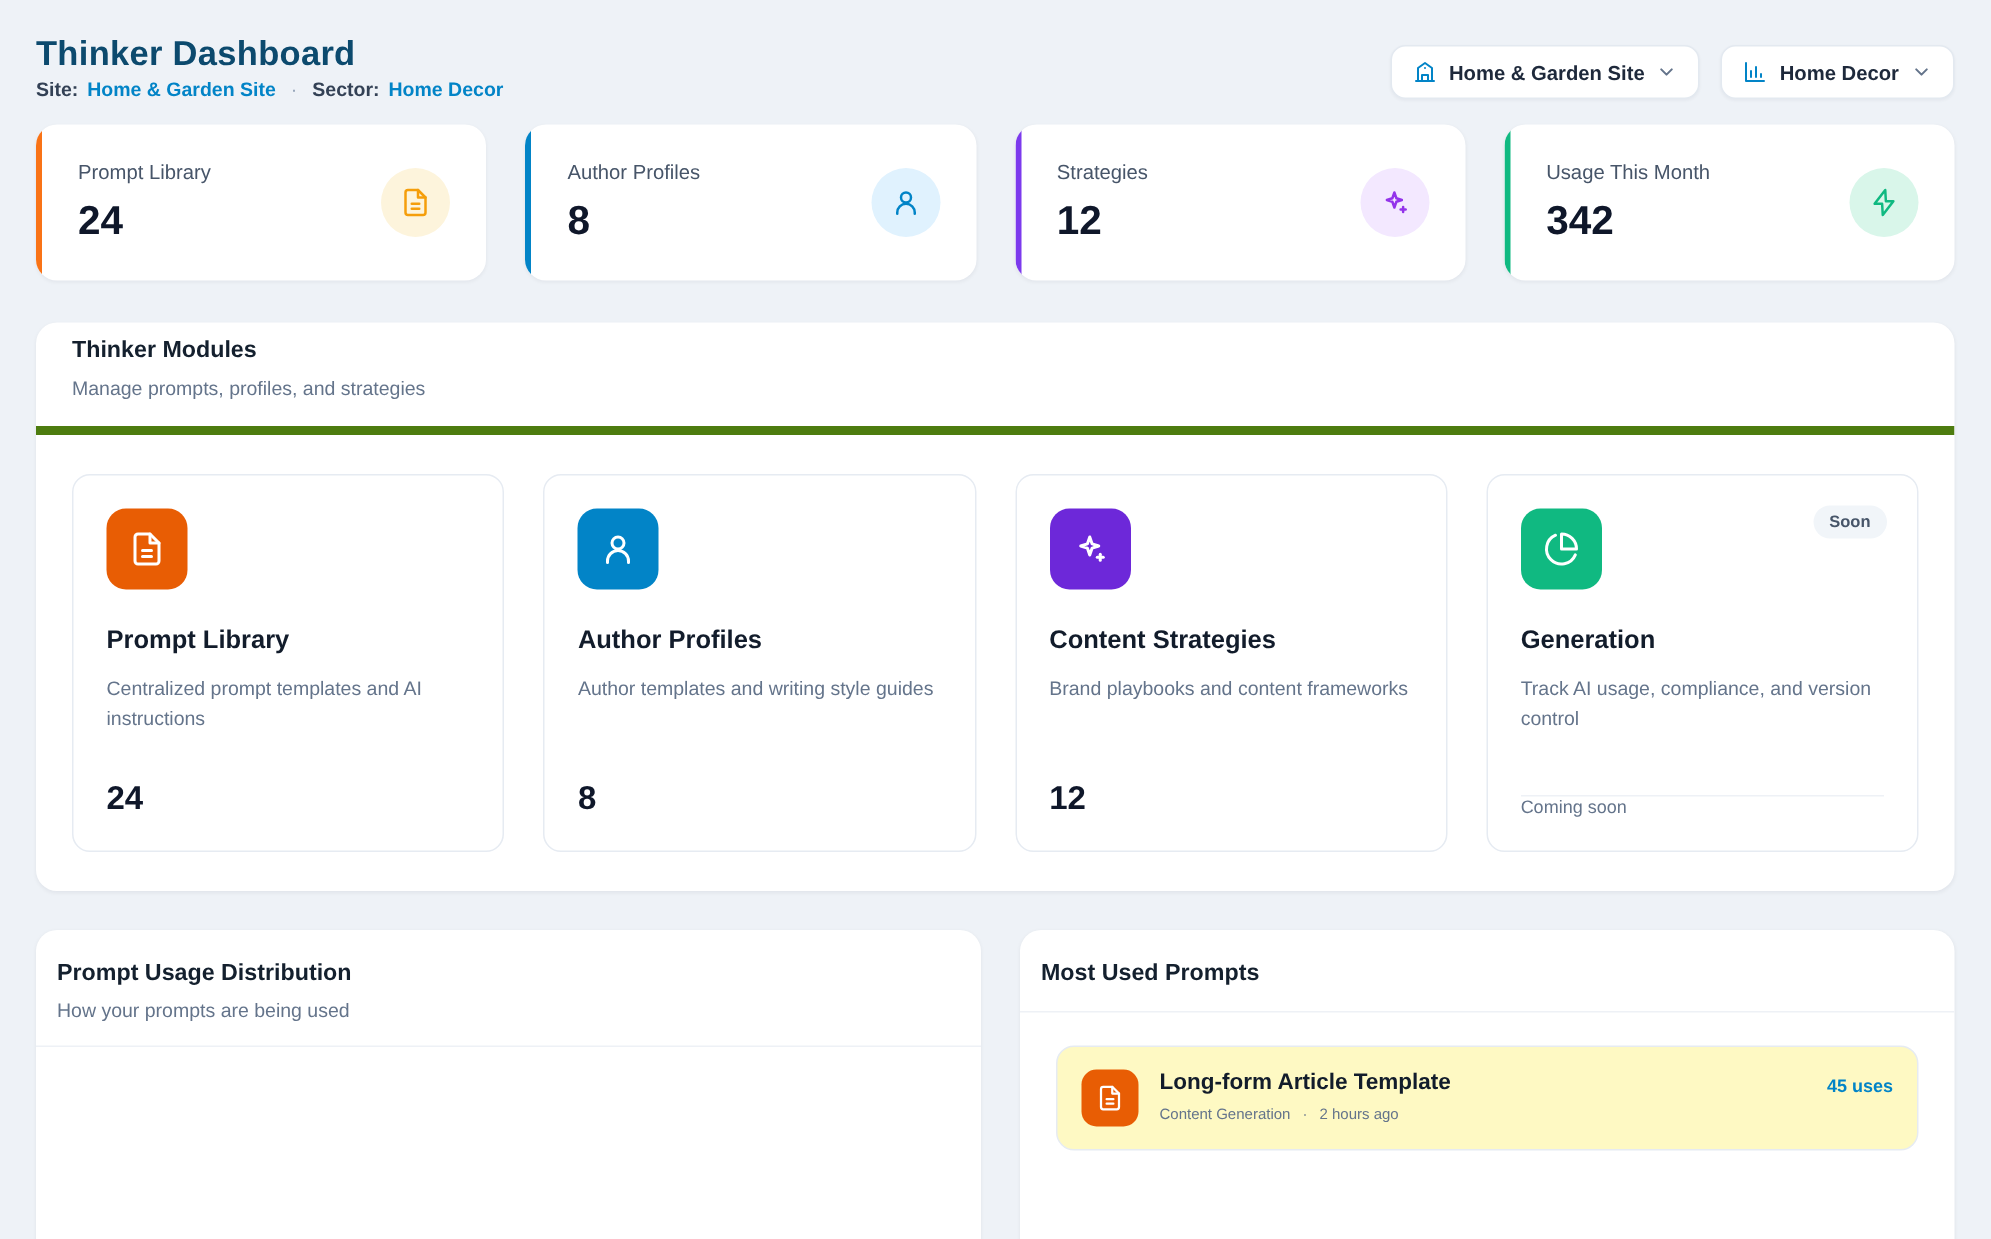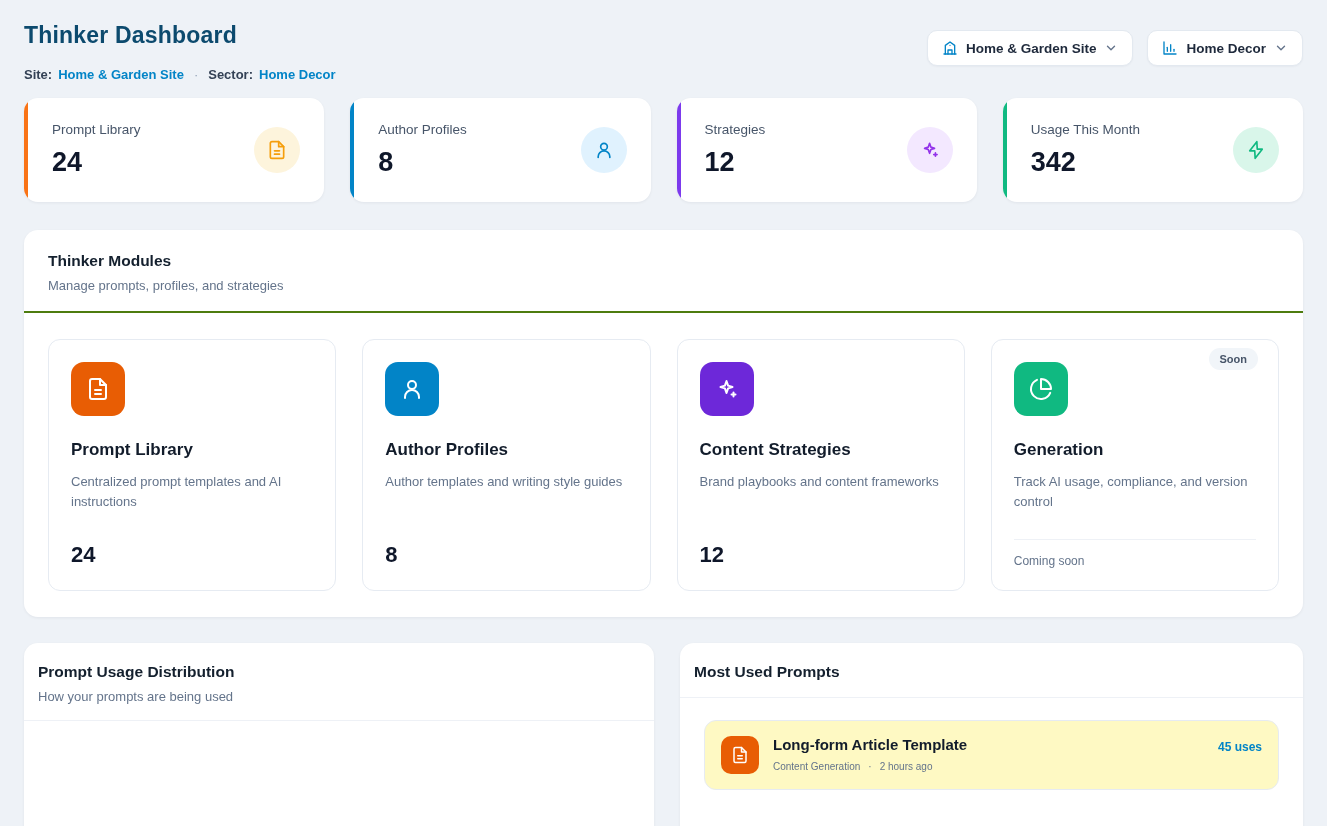--- a/index.html
+++ b/index.html
@@ -8,21 +8,21 @@
     font-family:"Liberation Sans", sans-serif;
     background:#eef2f7;
     color:#16202e;
     position:relative;
   }
   .page { padding:22px 24px 0 24px; }
 
   
   .header { position:relative; margin-bottom:16px; }
   .page-title { font-size:23px; font-weight:800; color:#0c4a6e; letter-spacing:.2px; }
-  .subtitle-row { margin-top:18px; font-size:13px; color:#475569; display:flex; gap:6px; align-items:center; }
+  .subtitle-row { margin-top:3px; font-size:13px; color:#475569; display:flex; gap:6px; align-items:center; }
   .subtitle-row .lbl { color:#334155; font-weight:600; }
   .subtitle-row a { color:#0284c7; font-weight:600; text-decoration:none; }
   .subtitle-row .dot { color:#94a3b8; margin:0 4px; }
   .header-actions { position:absolute; right:0; top:8px; display:flex; gap:14px; }
   .dropdown-btn {
     display:flex; align-items:center; gap:8px;
     background:#fff; border:1px solid #e3e9f0; border-radius:10px;
     padding:9px 14px; font-size:13.5px; font-weight:700; color:#1e293b;
     box-shadow:0 1px 2px rgba(15,23,42,.04); cursor:pointer;
     font-family:"Liberation Sans", sans-serif;
@@ -49,46 +49,46 @@
   .stat-icon.orange { background:#fdf4dc; color:#f59e0b; }
   .stat-icon.blue   { background:#e0f2fe; color:#0284c7; }
   .stat-icon.purple { background:#f3e8ff; color:#9333ea; }
   .stat-icon.green  { background:#d9f6ea; color:#10b981; }
 
   
   .modules-card {
     margin-top:28px; background:#fff; border-radius:14px;
     box-shadow:0 1px 3px rgba(15,23,42,.06); overflow:hidden;
   }
-  .section-head { padding:22px 24px 18px 24px; border-bottom:2px solid #4d7c0f; }
+  .section-head { padding:10px 24px 18px 24px; border-bottom:6px solid #4d7c0f; }
   .section-title { font-size:15.5px; font-weight:700; color:#14202e; }
   .section-sub { font-size:13px; color:#64748b; margin-top:8px; }
   .modules-grid { display:grid; grid-template-columns:repeat(4,1fr); gap:26px; padding:26px 24px; }
   .module-tile {
     border:1px solid #e6ebf2; border-radius:12px; padding:22px;
     min-height:252px; display:flex; flex-direction:column; position:relative;
     background:#fff; cursor:pointer;
   }
   .module-icon {
     width:54px; height:54px; border-radius:13px;
     display:flex; align-items:center; justify-content:center; color:#fff;
   }
   .module-icon.orange { background:#e85d04; }
   .module-icon.blue   { background:#0284c7; }
   .module-icon.purple { background:#6d28d9; }
   .module-icon.green  { background:#10b981; }
   .module-title { font-size:17px; font-weight:700; color:#121c2b; margin-top:24px; }
   .module-desc { font-size:13px; color:#64748b; line-height:1.55; margin-top:12px; }
   .module-count { font-size:22px; font-weight:800; color:#0f172a; margin-top:auto; padding-top:16px; }
   .soon-badge {
-    position:absolute; top:8px; right:20px;
+    position:absolute; top:20px; right:20px;
     background:#f1f5f9; color:#475569; font-size:11px; font-weight:600;
     border-radius:999px; padding:5px 11px;text-align:right;
   }
-  .module-footer { margin-top:auto; border-top:1px solid #eef1f6; padding-top:14px; font-size:12px; color:#64748b; }
+  .module-footer { margin-top:auto; border-top:1px solid #eef1f6; font-size:12px; color:#64748b; }
 
   
   .bottom-grid { margin-top:26px; display:grid; grid-template-columns:630px 1fr; gap:26px; }
   .panel { background:#fff; border-radius:14px; box-shadow:0 1px 3px rgba(15,23,42,.06); overflow:hidden; }
   .panel-head { padding:20px 24px 16px 14px; border-bottom:1px solid #eef1f6; }
   .panel-body { position:relative; height:320px; }
 
   
   .prompt-list { padding:22px 24px; display:flex; flex-direction:column; gap:14px; }
   .prompt-item {

